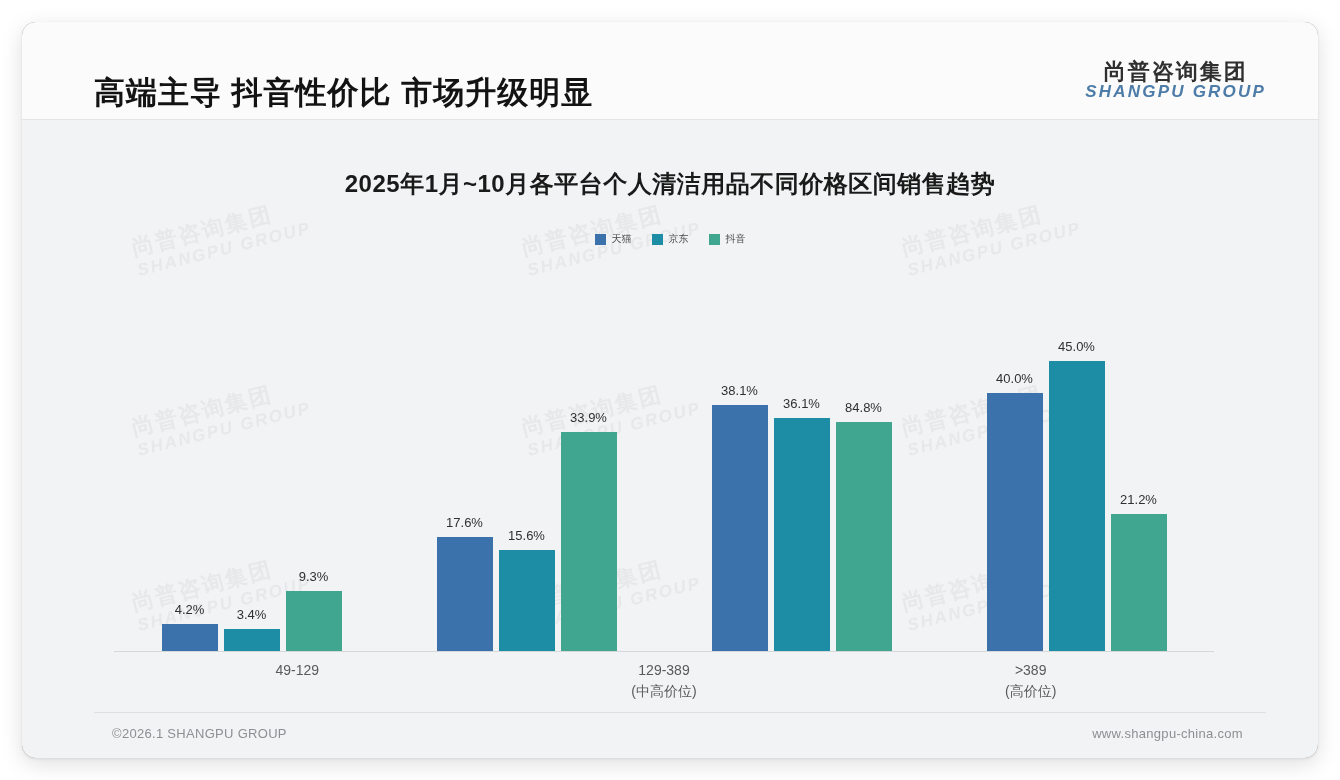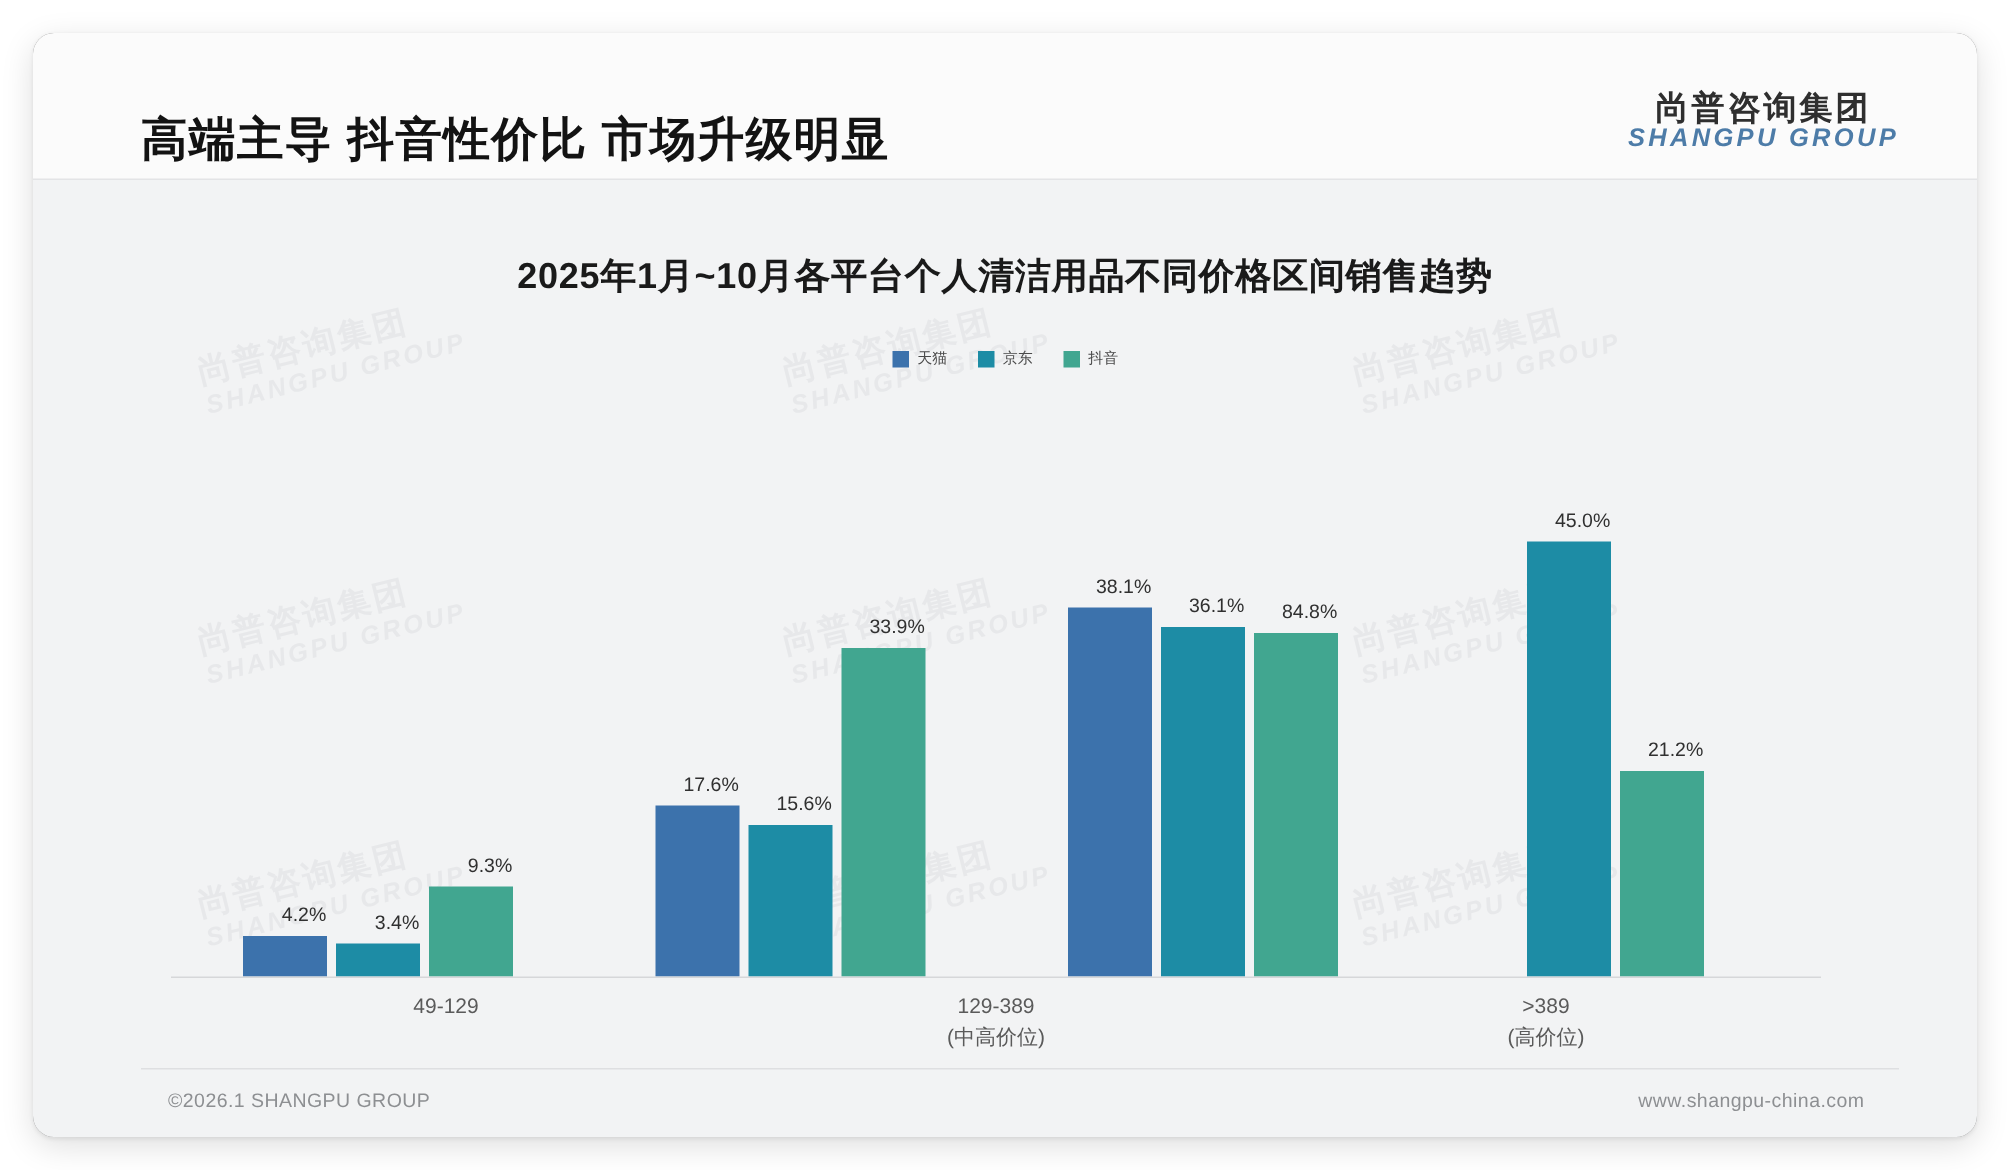--- a/index.html
+++ b/index.html
@@ -121,21 +121,21 @@
     align-items: flex-end;
     justify-content: center;
     gap: 6px;
   }
   .bar-wrap {
     width: 56px;
     position: relative;
     display: flex;
     flex-direction: column;
     justify-content: flex-end;
-    align-items: flex-end;
+    align-items: center;
     height: 100%;
   }
   .bar-label {
     font-size: 13px;
     color: #303030;
     margin-bottom: 7px;
     white-space: nowrap;
   }
   .bar {
     width: 100%;
@@ -291,20 +291,24 @@
               <div class="bar-label">36.1%</div>
               <div class="bar" style="height: 232.845px; background: rgb(29, 140, 165);"></div>
             </div>
             <div class="bar-wrap">
               <div class="bar-label">84.8%</div>
               <div class="bar" style="height: 228.975px; background: rgb(65, 166, 144);"></div>
             </div>
           </div>
           <div class="group">
             <div class="bar-wrap">
+              <div class="bar-label">40.0%</div>
+              <div class="bar" style="height: 258px; background: rgb(60, 114, 172);"></div>
+            </div>
+            <div class="bar-wrap">
               <div class="bar-label">45.0%</div>
               <div class="bar" style="height: 290.25px; background: rgb(29, 140, 165);"></div>
             </div>
             <div class="bar-wrap">
               <div class="bar-label">21.2%</div>
               <div class="bar" style="height: 136.74px; background: rgb(65, 166, 144);"></div>
             </div>
           </div>
         </div>
       <div class="axis-line"></div>

